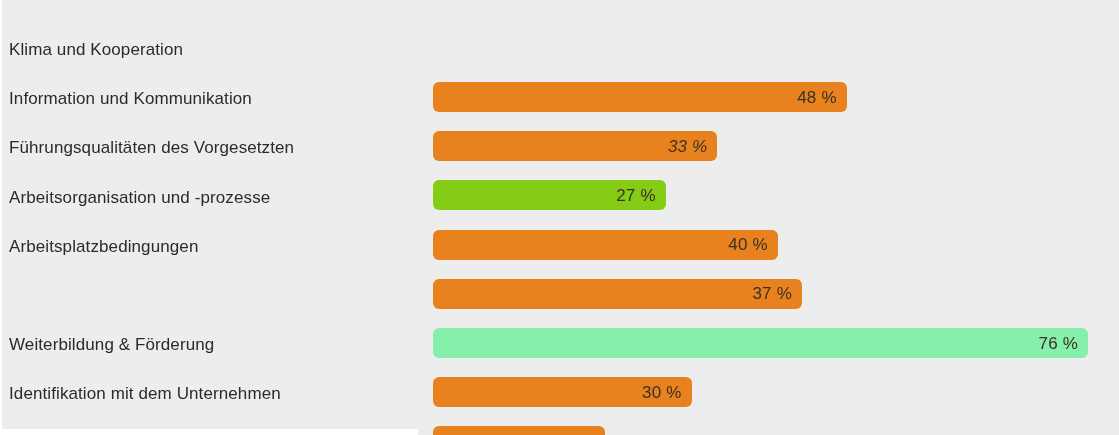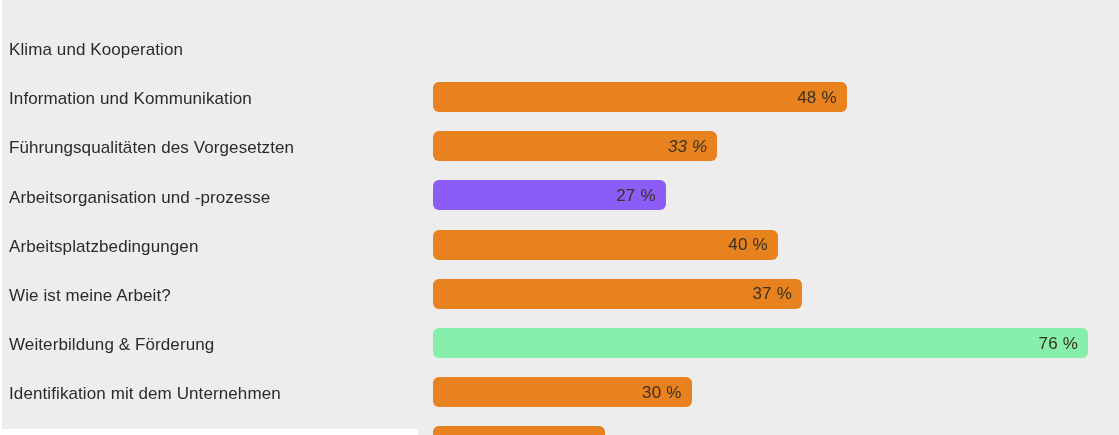--- a/index.html
+++ b/index.html
@@ -119,21 +119,21 @@
         <div class="cat-label">Information und Kommunikation</div>
         <div class="bar-track" style="left: 433px;">
           <div class="bar" style="width: 284.46px; height: 30px; background: rgb(232, 130, 30);">
             <span class="bar-value" style="color: rgb(58, 49, 35); font-style: italic;">33 %</span>
           </div>
         </div>
       </div>
       <div class="bar-row" style="top: 133.4px;">
         <div class="cat-label">Führungsqualitäten des Vorgesetzten</div>
         <div class="bar-track" style="left: 433px;">
-          <div class="bar" style="width: 232.74px; height: 30px; background: #8b5cf6;">
+          <div class="bar" style="width: 232.74px; height: 30px; background: #84cc16;">
             <span class="bar-value" style="color: rgb(58, 49, 35);">27 %</span>
           </div>
         </div>
       </div>
       <div class="bar-row" style="top: 182.6px;">
         <div class="cat-label">Arbeitsorganisation und -prozesse</div>
         <div class="bar-track" style="left: 433px;">
           <div class="bar" style="width: 344.8px; height: 30px; background: rgb(232, 130, 30);">
             <span class="bar-value" style="color: rgb(58, 49, 35);">40 %</span>
           </div>
@@ -141,21 +141,20 @@
       </div>
       <div class="bar-row" style="top: 231.8px;">
         <div class="cat-label">Arbeitsplatzbedingungen</div>
         <div class="bar-track" style="left: 433px;">
           <div class="bar" style="width: 369px; height: 30px; background: rgb(232, 130, 30);">
             <span class="bar-value" style="color: rgb(58, 49, 35);">37 %</span>
           </div>
         </div>
       </div>
       <div class="bar-row" style="top: 281px;">
-        <div class="cat-label">Wie ist meine Arbeit?</div>
         <div class="bar-track" style="left: 433px;">
           <div class="bar" style="width: 655.12px; height: 30px; background: #86efac;">
             <span class="bar-value" style="color: rgb(58, 49, 35);">76 %</span>
           </div>
         </div>
       </div>
       <div class="bar-row" style="top: 330.2px;">
         <div class="cat-label">Weiterbildung &amp; Förderung</div>
         <div class="bar-track" style="left: 433px; border-radius: 8px;">
           <div class="bar" style="width: 258.6px; height: 30px; background: rgb(232, 130, 30);">

